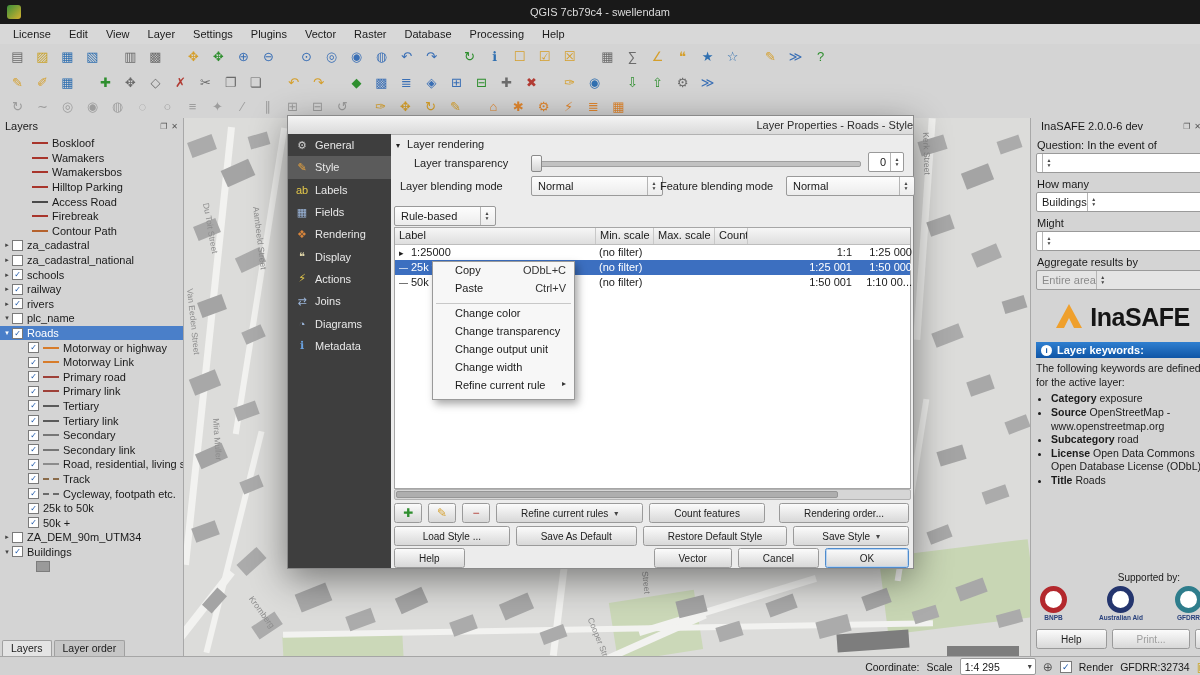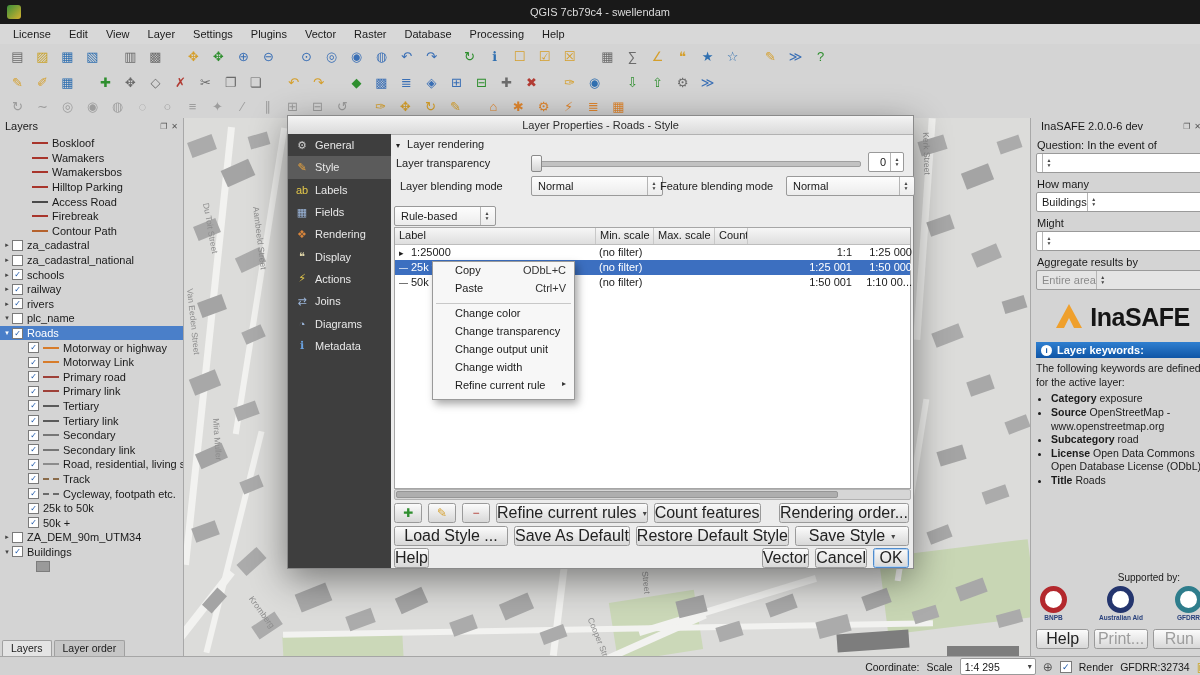--- a/index.html
+++ b/index.html
@@ -42,21 +42,21 @@
   .ltab{padding:1px 8px 2px;font-size:10.5px;background:#c6c6c6;border:1px solid #a0a0a0;border-bottom:none;border-radius:2px 2px 0 0}
   .ltab.active{background:#e4e4e4}
   
   #map{left:183px;top:118px;width:847px;height:538px;background:#dcdcda;overflow:hidden;z-index:1}
   .layer-fill{position:absolute;left:0;top:0;right:0;bottom:0}
   .shape{position:absolute}
   .street{position:absolute;font-size:8.5px;color:#8c8c8c;white-space:nowrap;transform-origin:left top}
   
   #dialog{left:287px;top:115px;width:625px;height:452px;background:#ececec;border:1px solid #8a8a8a;
           box-shadow:0 10px 34px rgba(0,0,0,.45);z-index:40}
-  .dlg-title{height:18px;line-height:18px;text-align:center;background:linear-gradient(#f4f4f4,#dadada);
+  .dlg-title{height:18px;line-height:18px;text-align:right;background:linear-gradient(#f4f4f4,#dadada);
              border-bottom:1px solid #b2b2b2;color:#2c2c2c}
   .dlg-side{position:absolute;left:0;top:18px;bottom:0;width:103px;background:#3e3e3e;overflow:hidden}
   .side-item{height:22.3px;display:flex;align-items:center;gap:6px;padding-left:7px;color:#e8e8e8;font-size:11px}
   .side-item.selected{background:#5b5b5b}
   .side-icon{width:14px;text-align:center;font-size:11px;flex:none}
   .dlbl{position:absolute;color:#222}
   .caret{font-size:8px;margin-right:4px}
   .combo{position:absolute;height:18px;background:linear-gradient(#fdfdfd,#ececec);border:1px solid #9a9a9a;border-radius:2px;
          display:flex;align-items:center;padding:0 2px 0 6px;overflow:hidden}
   .combo .cval{flex:1;white-space:nowrap}
@@ -73,22 +73,22 @@
   .rtable{position:absolute;background:#fff;border:1px solid #a6a6a6}
   .thead{display:flex;height:16px;background:linear-gradient(#f6f6f6,#dedede);border-bottom:1px solid #bdbdbd}
   .th{padding:1px 4px;border-right:1px solid #c8c8c8;font-size:11px;overflow:hidden;white-space:nowrap;flex:none}
   .c-label{width:192px}.c-rule{width:196px}.c-min{width:49px;text-align:right}.c-max{width:52px;text-align:right}.c-count{width:24px}
   .trow{display:flex;height:15px;line-height:15px;white-space:nowrap}
   .trow .tc{padding:0 4px;overflow:hidden;flex:none}
   .trow.selected{background:#3c6fc0;color:#fff}
   .rprefix{display:inline-block;width:12px;font-size:9px}
   .hscroll{position:absolute;height:9px;background:#d6d6d6;border:1px solid #b2b2b2;border-radius:2px}
   .hthumb{position:absolute;left:1px;top:1px;width:440px;height:5px;background:#aeaeae;border:1px solid #969696;border-radius:2px}
-  .btn{display:inline-flex;align-items:center;justify-content:center;height:18px;padding:0 0;
-       background:linear-gradient(#fbfbfb,#d8d8d8);border:1px solid #9a9a9a;border-radius:2.5px;font-size:16px;color:#222;white-space:nowrap}
+  .btn{display:inline-flex;align-items:center;justify-content:center;height:18px;padding:0 24px;
+       background:linear-gradient(#fbfbfb,#d8d8d8);border:1px solid #9a9a9a;border-radius:2.5px;font-size:10px;color:#222;white-space:nowrap}
   .btn.def{border-color:#4f8ccd;box-shadow:inset 0 0 0 1px #b9d2ee}
   .btn.dis{color:#9d9d9d}
   .sqbtn{width:26px;padding:0;font-size:12px}
   .dd::after{content:"▾";font-size:8px;margin-left:6px;color:#444}
   .rowflex{position:absolute;display:flex;align-items:center;gap:6px}
   
   #ctx-menu{left:432px;top:261px;width:141px;background:#f7f7f7;border:1px solid #9a9a9a;
             box-shadow:3px 4px 8px rgba(0,0,0,.35);padding:2px 0;z-index:60}
   .ctx-item{display:flex;align-items:flex-start;height:18px;padding:0 8px 0 22px}
   .ctx-label{flex:1;white-space:nowrap}
@@ -649,21 +649,21 @@
         <div class="side-item">
           <span class="side-icon" style="color: rgb(106, 162, 224);">ℹ</span>
           <span>Metadata</span>
         </div>
       </div>
 
     <div class="dlbl" style="left:108px;top:22px">
       <span class="caret">▾</span>
       <span>Layer rendering</span>
     </div>
-    <div class="dlbl" style="left:108px;top:41px">Layer transparency</div>
+    <div class="dlbl" style="left:126px;top:41px">Layer transparency</div>
     <div class="slider" style="left:243px;top:38px;width:330px;height:17px">
       <div class="groove"></div>
       <div class="handle"></div>
     </div>
     <div class="spinbox" style="left:580px;top:36px;width:34px">
       <span class="cval">0</span>
       <span class="spin"></span>
     </div>
     <div class="dlbl" style="left:112px;top:64px">Layer blending mode</div>
     <div class="combo" style="left:243px;top:60px;width:122px">

